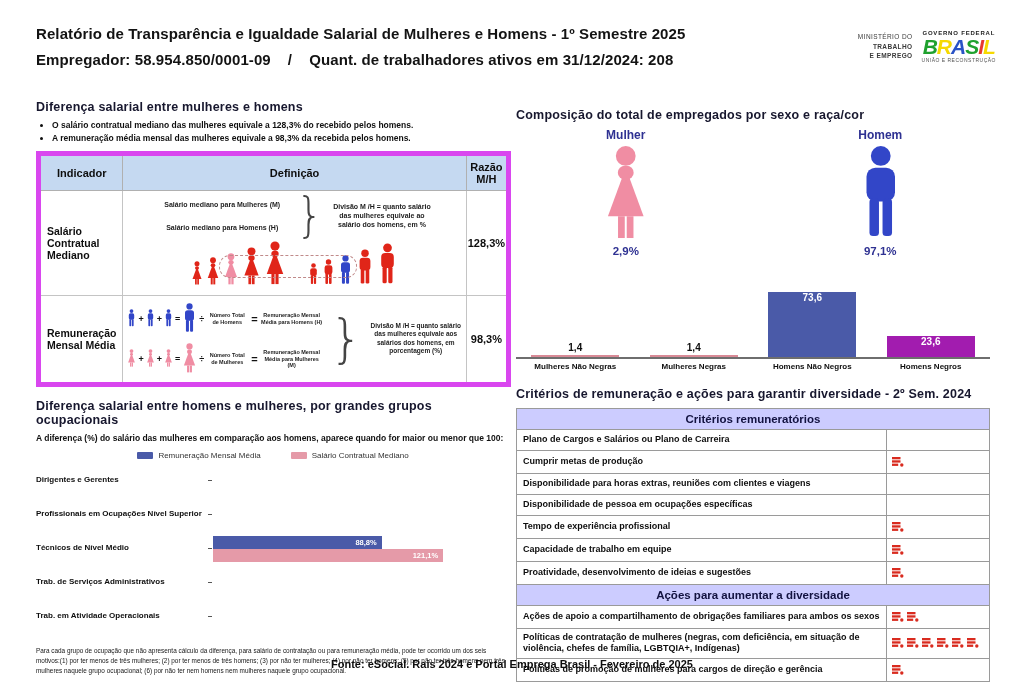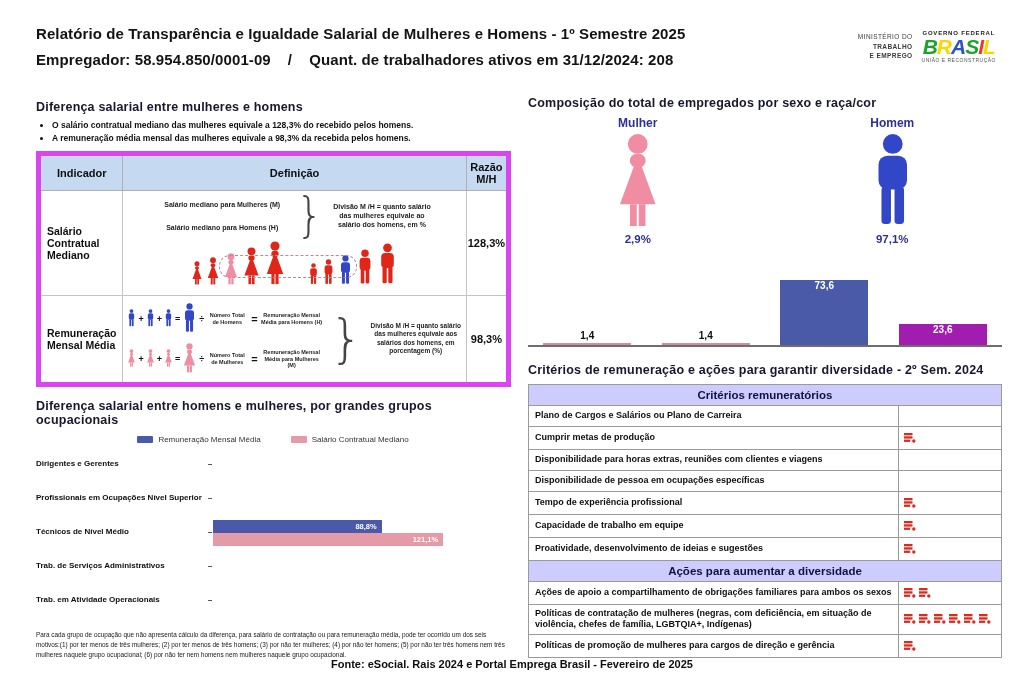--- a/index.html
+++ b/index.html
@@ -8,21 +8,21 @@
   .hdr{position:absolute;top:26px;left:36px;right:28px;display:flex;justify-content:space-between;align-items:flex-start;}
   .t1{font-size:15px;font-weight:bold;color:#131313;white-space:pre;line-height:1;margin-bottom:11px;letter-spacing:0.1px;}
   .gov{display:flex;align-items:center;gap:9px;margin-top:4px;}
   .ministry{text-align:right;font-size:6.5px;color:#3a3a3a;line-height:1.5;letter-spacing:0.4px;}
   .ministry .b{font-weight:bold;}
   .brasil{text-align:center;}
   .gov-top{font-size:6px;font-weight:bold;letter-spacing:0.8px;color:#222;}
   .brasil-word{font-size:21px;font-weight:bold;letter-spacing:-1px;line-height:1;font-style:italic;}
   .gov-bottom{font-size:5px;color:#555;letter-spacing:0.5px;}
   .col-left{position:absolute;left:36px;top:100px;width:474px;}
-  .col-right{position:absolute;left:516px;top:96px;width:474px;margin-left:12px;}
+  .col-right{position:absolute;left:516px;top:108px;width:474px;}
   h2.sec{font-size:12.5px;font-weight:bold;color:#17172e;margin:0 0 6px 0;letter-spacing:0.2px;}
   ul.bullets{margin:0 0 8px 16px;padding:0;}
   ul.bullets li{font-size:8.5px;font-weight:600;color:#101010;margin-bottom:3px;}
   table.tbl1{width:100%;border-collapse:collapse;border:5px solid #d946ef;}
   table.tbl1 th{background:#c5d9f1;font-size:11px;font-weight:bold;color:#0e0e0e;text-align:center;
       padding:5px 3px;border:1px solid #b0b0b0;}
   table.tbl1 td{border:1px solid #c4c4c4;vertical-align:middle;}
   td.ind{width:94px;font-size:10.5px;font-weight:bold;padding:4px 6px;color:#0e0e0e;}
   td.def{width:302px;padding:3px 4px;}
   td.ratio{width:64px;text-align:center;font-size:11px;font-weight:bold;color:#0e0e0e;}
@@ -270,20 +270,21 @@
           <div class="brace2">}</div>
           <div class="note2">Divisão M /H = quanto salário das mulheres equivale aos salários dos homens, em porcentagem (%)</div>
         </div>
       </td>
       <td class="ratio">98,3%</td>
     </tr>
   </tbody>
     </table>
 
   <h2 class="sec" style="margin-top:12px;">Diferença salarial entre homens e mulheres, por grandes grupos ocupacionais</h2>
+  <p class="subtitle">A diferença (%) do salário das mulheres em comparação aos homens, aparece quando for maior ou menor que 100:</p>
   <div class="legend">
     <span class="item">
       <span class="sw" id="sw-blue" style="background: rgb(74, 90, 168);"></span>
       <span>Remuneração Mensal Média</span>
     </span>
     <span class="item">
       <span class="sw" id="sw-pink" style="background: rgb(229, 154, 168);"></span>
       <span>Salário Contratual Mediano</span>
     </span>
   </div>
@@ -354,20 +355,26 @@
         <div class="comp-val-above">1,4</div>
         <div class="comp-bar" style="height: 2px; background: rgb(217, 138, 150);"></div>
       </div>
       <div class="comp-slot">
         <div class="comp-bar" style="height: 65px; background: rgb(74, 90, 168);">73,6</div>
       </div>
       <div class="comp-slot">
         <div class="comp-bar" style="height: 21px; background: #a21caf;">23,6</div>
       </div>
     </div>
+  <div class="comp-cats" id="comp-cats">
+      <div class="comp-cat">Mulheres Não Negras</div>
+      <div class="comp-cat">Mulheres Negras</div>
+      <div class="comp-cat">Homens Não Negros</div>
+      <div class="comp-cat">Homens Negros</div>
+    </div>
 
   <h2 class="sec" style="margin-top:16px;">Critérios de remuneração e ações para garantir diversidade - 2º Sem. 2024</h2>
   <div class="crit" id="crit-table">
       <div class="crit-header">Critérios remuneratórios</div>
       <div class="crit-row">
         <div class="crit-label">Plano de Cargos e Salários ou Plano de Carreira</div>
         <div class="crit-marks"></div>
       </div>
       <div class="crit-row">
         <div class="crit-label">Cumprir metas de produção</div>

